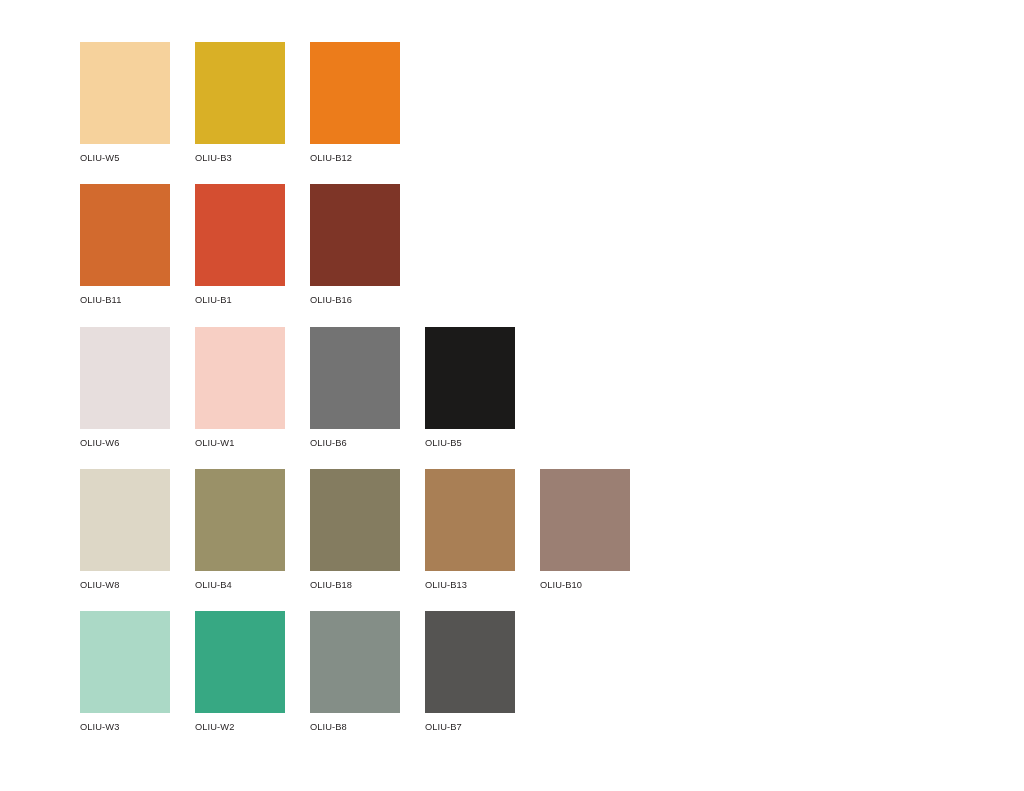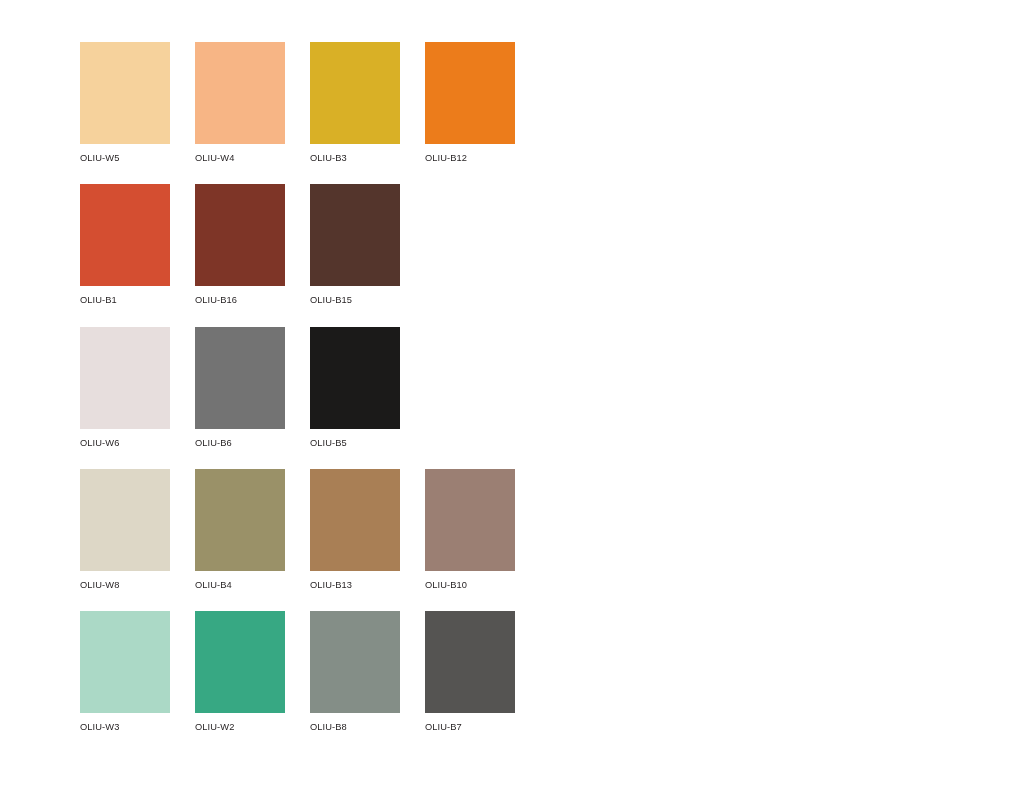--- a/index.html
+++ b/index.html
@@ -72,71 +72,75 @@
 <div class="sheet">
 
   <div class="palette">
 
     <div class="row">
       <div class="cell">
         <span class="chip" style="background-color: rgb(246, 210, 156);"></span>
         <div class="chip-label">OLIU-W5</div>
       </div>
       <div class="cell">
-        <span class="chip" style="background-color: rgb(247, 181, 133);"></span>
-        <div class="chip-label">OLIU-W4</div>
-      </div>
-      <div class="cell">
         <span class="chip" style="background-color: rgb(217, 176, 38);"></span>
         <div class="chip-label">OLIU-B3</div>
       </div>
       <div class="cell">
         <span class="chip" style="background-color: rgb(236, 124, 27);"></span>
         <div class="chip-label">OLIU-B12</div>
       </div>
     </div>
 
     <div class="row">
       <div class="cell">
+        <span class="chip" style="background-color: rgb(210, 106, 46);"></span>
+        <div class="chip-label">OLIU-B11</div>
+      </div>
+      <div class="cell">
         <span class="chip" style="background-color: rgb(212, 78, 49);"></span>
         <div class="chip-label">OLIU-B1</div>
       </div>
       <div class="cell">
         <span class="chip" style="background-color: rgb(126, 53, 39);"></span>
         <div class="chip-label">OLIU-B16</div>
       </div>
-      <div class="cell">
-        <span class="chip" style="background-color: rgb(84, 53, 44);"></span>
-        <div class="chip-label">OLIU-B15</div>
-      </div>
     </div>
 
     <div class="row">
       <div class="cell">
         <span class="chip" style="background-color: rgb(231, 222, 221);"></span>
         <div class="chip-label">OLIU-W6</div>
+      </div>
+      <div class="cell">
+        <span class="chip" style="background-color: rgb(247, 207, 196);"></span>
+        <div class="chip-label">OLIU-W1</div>
       </div>
       <div class="cell">
         <span class="chip" style="background-color: rgb(115, 115, 115);"></span>
         <div class="chip-label">OLIU-B6</div>
       </div>
       <div class="cell">
         <span class="chip" style="background-color: rgb(27, 26, 25);"></span>
         <div class="chip-label">OLIU-B5</div>
       </div>
     </div>
 
     <div class="row">
       <div class="cell">
         <span class="chip" style="background-color: rgb(221, 215, 198);"></span>
         <div class="chip-label">OLIU-W8</div>
       </div>
       <div class="cell">
         <span class="chip" style="background-color: rgb(154, 145, 104);"></span>
         <div class="chip-label">OLIU-B4</div>
+      </div>
+      <div class="cell">
+        <span class="chip" style="background-color: rgb(132, 124, 96);"></span>
+        <div class="chip-label">OLIU-B18</div>
       </div>
       <div class="cell">
         <span class="chip" style="background-color: rgb(169, 127, 85);"></span>
         <div class="chip-label">OLIU-B13</div>
       </div>
       <div class="cell">
         <span class="chip" style="background-color: rgb(155, 127, 115);"></span>
         <div class="chip-label">OLIU-B10</div>
       </div>
     </div>

